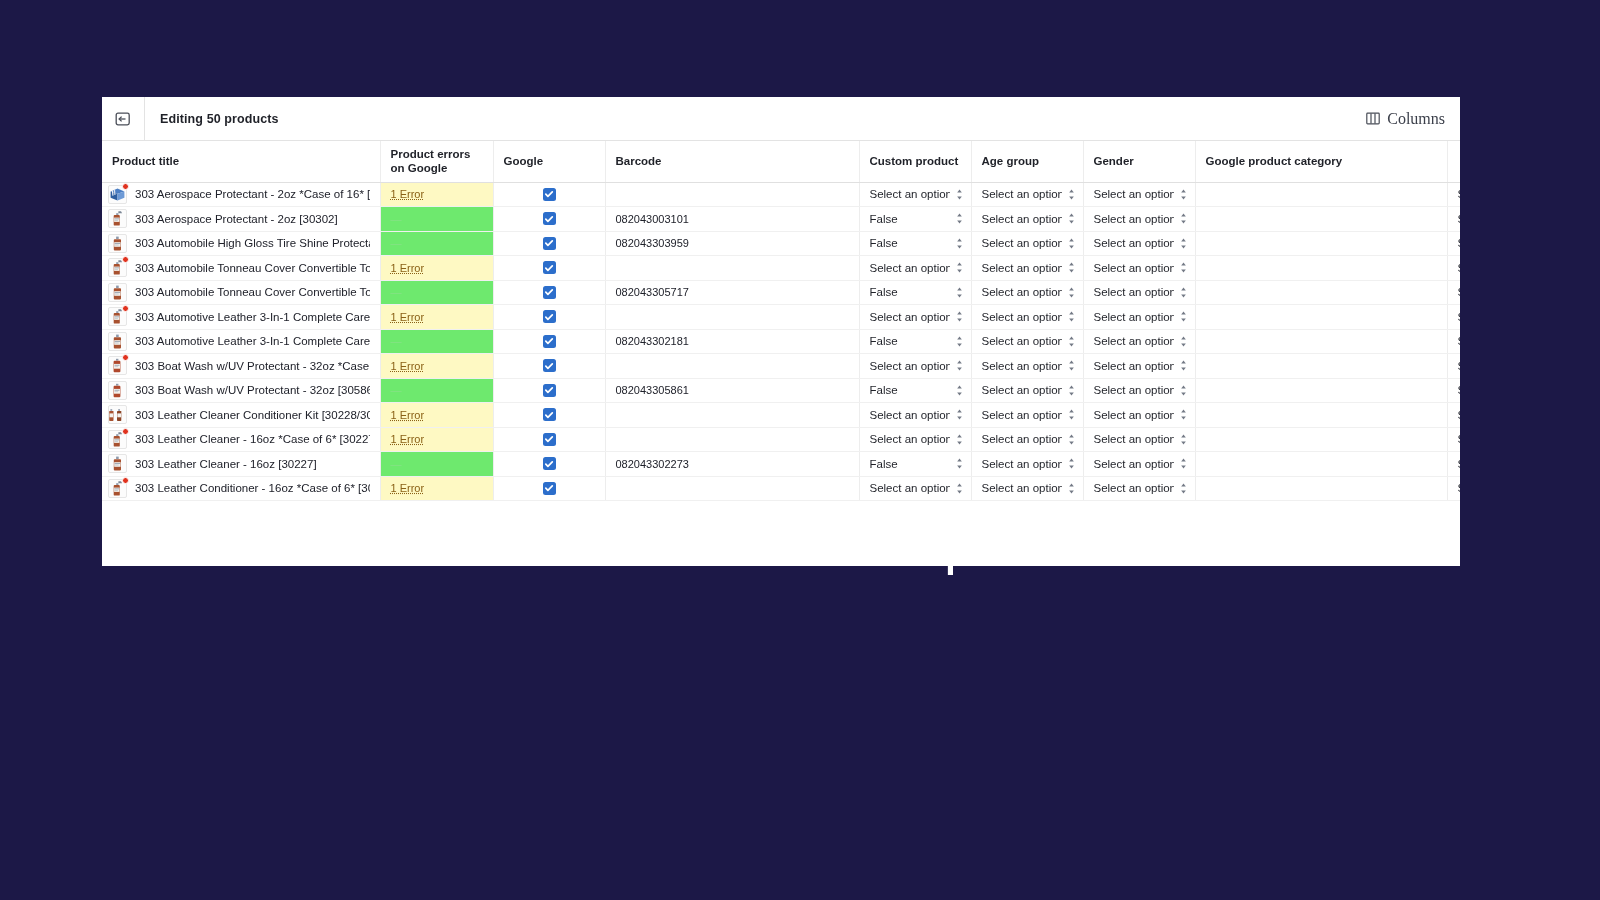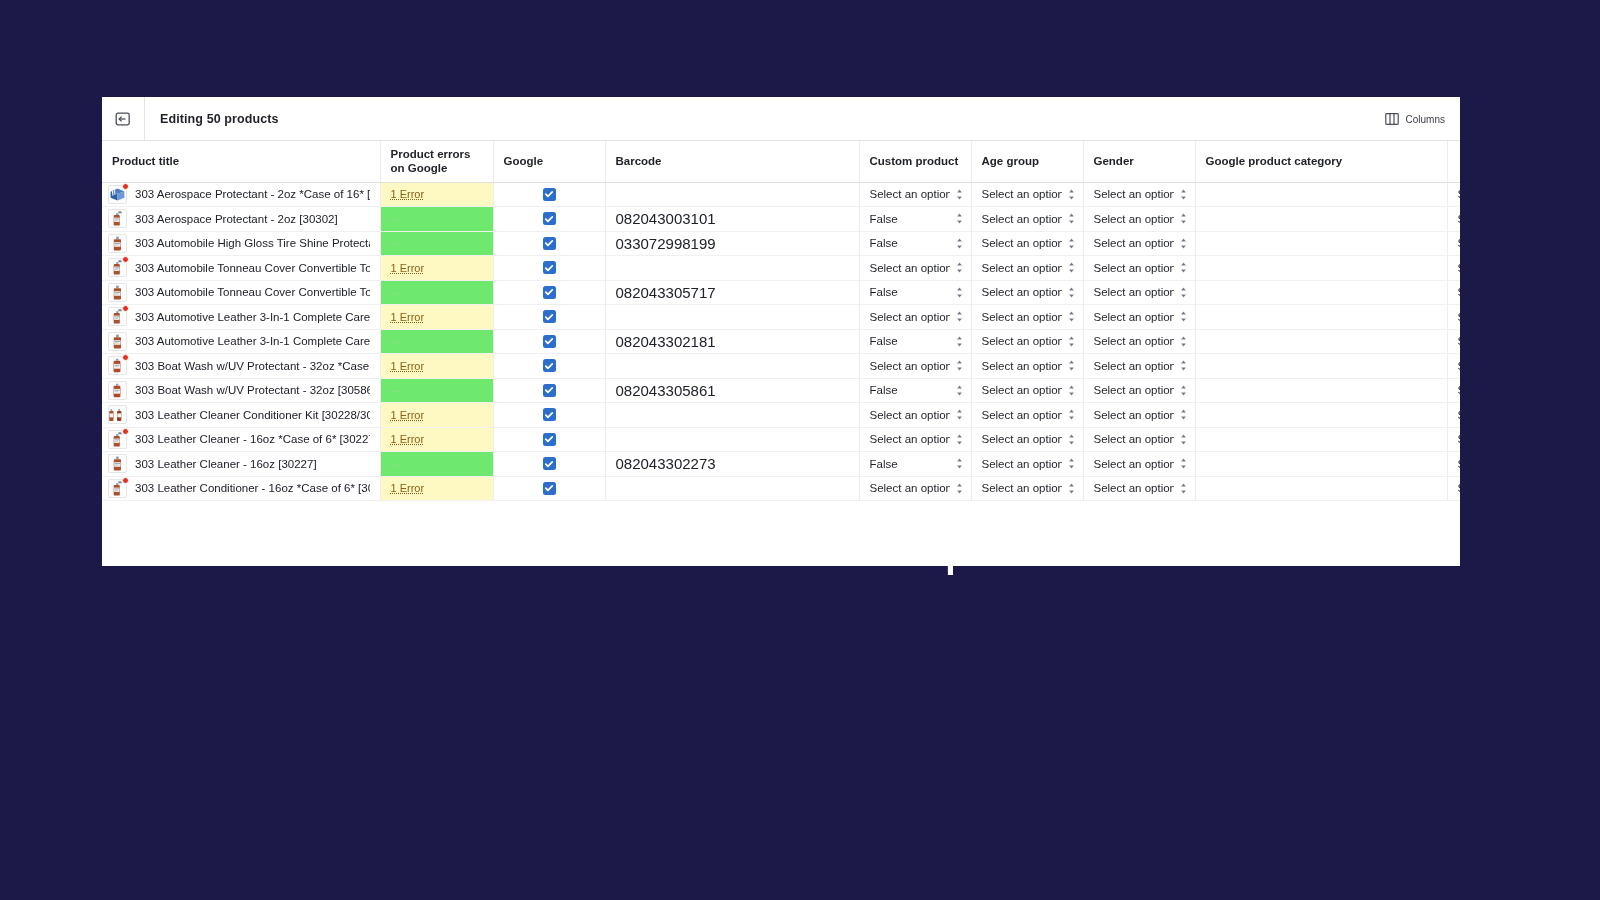--- a/index.html
+++ b/index.html
@@ -37,22 +37,22 @@
     margin-left: 15px;
     font-size: 12.5px;
     font-weight: bold;
     color: #1f2128;
     letter-spacing: .1px;
   }
   #columns-btn {
     position: absolute; right: 10px; top: 50%;
     transform: translateY(-50%);
     display: flex; align-items: center; gap: 7px;
-    font-size: 10px; color: #3b3f4a;
-    padding: 3px 5px; cursor: pointer;
+    font-size: 16px; color: #3b3f4a;
+    padding: 3px 5px; cursor: pointer; font-family: Liberation Serif, serif;
   }
   .cols-glyph { width: 14px; height: 13px; display: block; }
 
   
   #table-scroll { position: relative; width: 100%; }
   table#grid { border-collapse: collapse; table-layout: fixed; width: 1480px; }
   table#grid th, table#grid td {
     border-right: 1px solid #ededed;
     border-bottom: 1px solid #f0f0f0;
     text-align: left;
@@ -140,21 +140,21 @@
     display: flex; align-items: center; justify-content: space-between;
     width: 100%; height: 100%;
     font-size: 11.5px; color: #1f2128;
     cursor: pointer;
   }
   .sel .caret { flex: 0 0 auto; margin-left: 6px; opacity: .85; }
   .sel .caret svg { display: block; width: 7px; height: 11px; }
   .sel-txt { overflow: hidden; white-space: nowrap; }
 
   
-  .bar-txt { font-size: 15px; color: #20222b; }
+  .bar-txt { font-size: 11px; color: #20222b; }
 
   
   #caption {
     position: absolute;
     left: 0; top: 508px;
     width: 1600px;
     text-align: center;
     color: #ffffff;
     font-family: "Liberation Sans", sans-serif;
     font-size: 58px;
@@ -347,21 +347,21 @@
                   </svg>
 
        </span>
        <span class="title-text">303 Automobile High Gloss Tire Shine  Protectant - 16</span>
      </div>
             </td>
             <td class="ok-cell"><span class="ok-dash">—</span></td>
             <td class="cb-cell"><span class="cbox"><svg viewBox="0 0 10 10" fill="none" stroke="#ffffff" stroke-width="1.7" stroke-linecap="round" stroke-linejoin="round">
                   <path d="M1.8 5.2l2.1 2.1L8.3 2.8"></path>
                 </svg></span></td>
-            <td><span class="bar-txt">033072998199</span></td>
+            <td><span class="bar-txt">082043303959</span></td>
             <td class="sel-cell">
               <span class="sel">
          <span class="sel-txt">False</span>
          <span class="caret">
                   <svg viewBox="0 0 7 11" fill="#5b6270">
                     <path d="M3.5 0.4l2.3 3.1H1.2z"></path>
                     <path d="M3.5 10.6l2.3-3.1H1.2z"></path>
                   </svg>
                 </span>
        </span>

